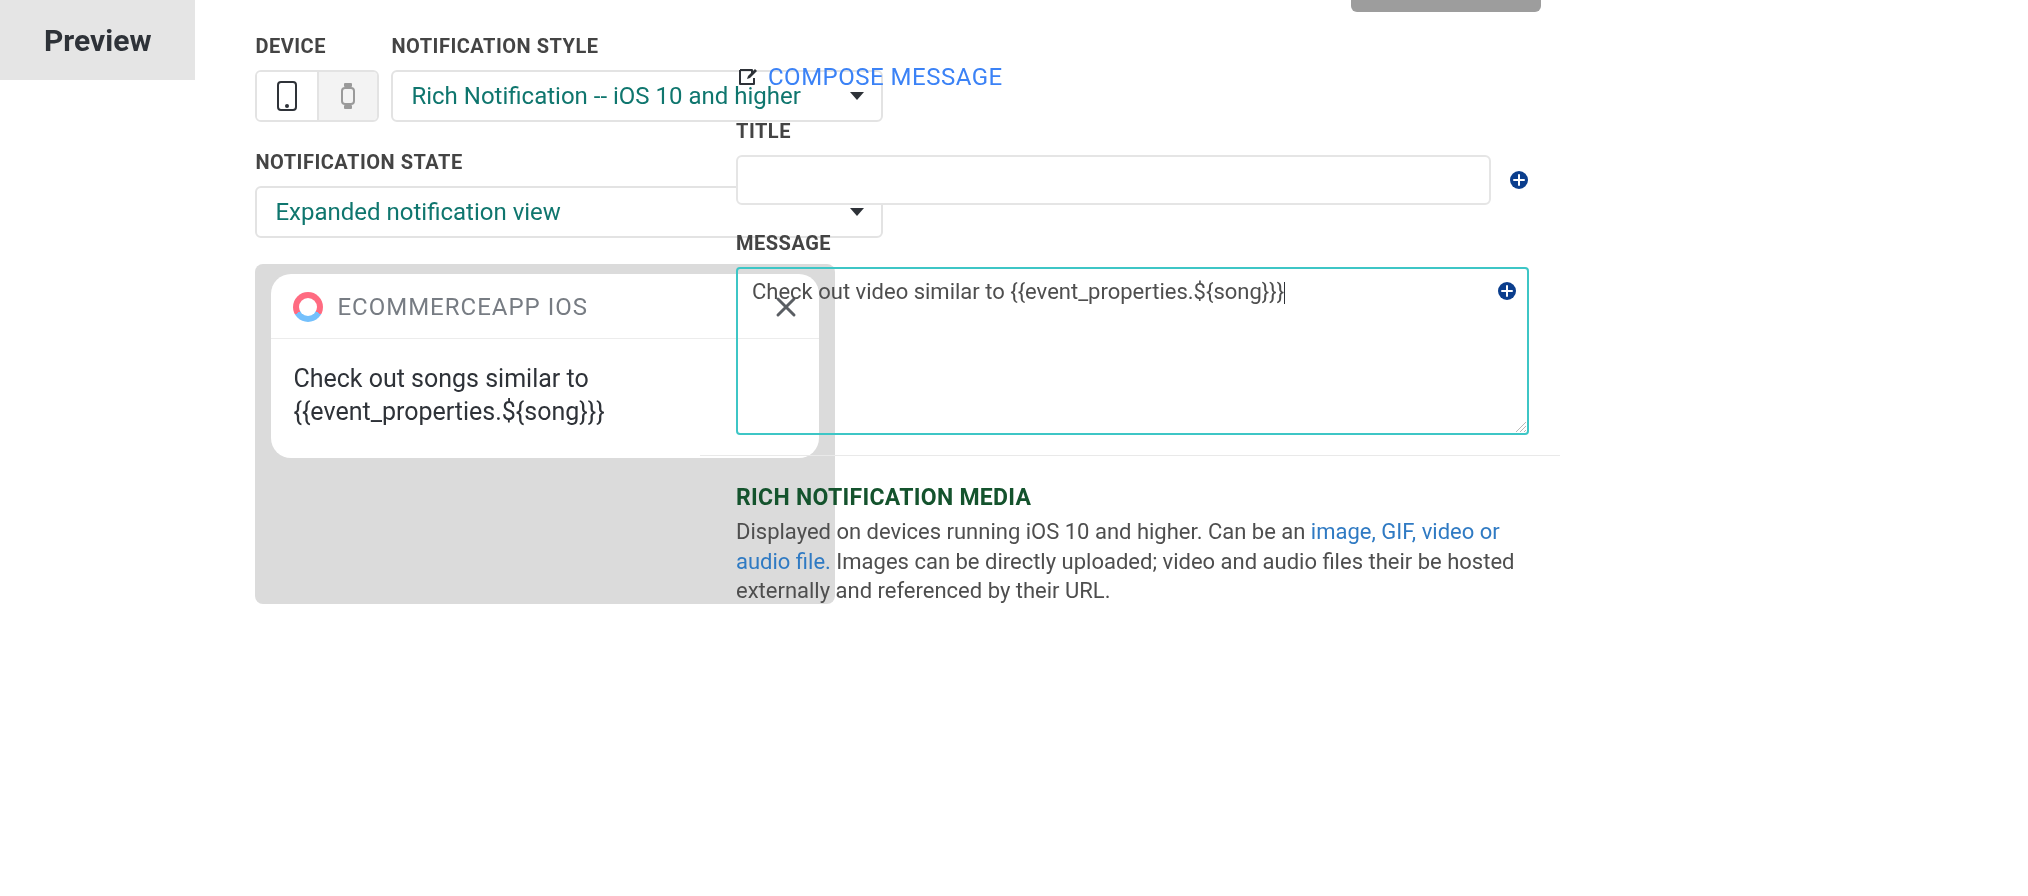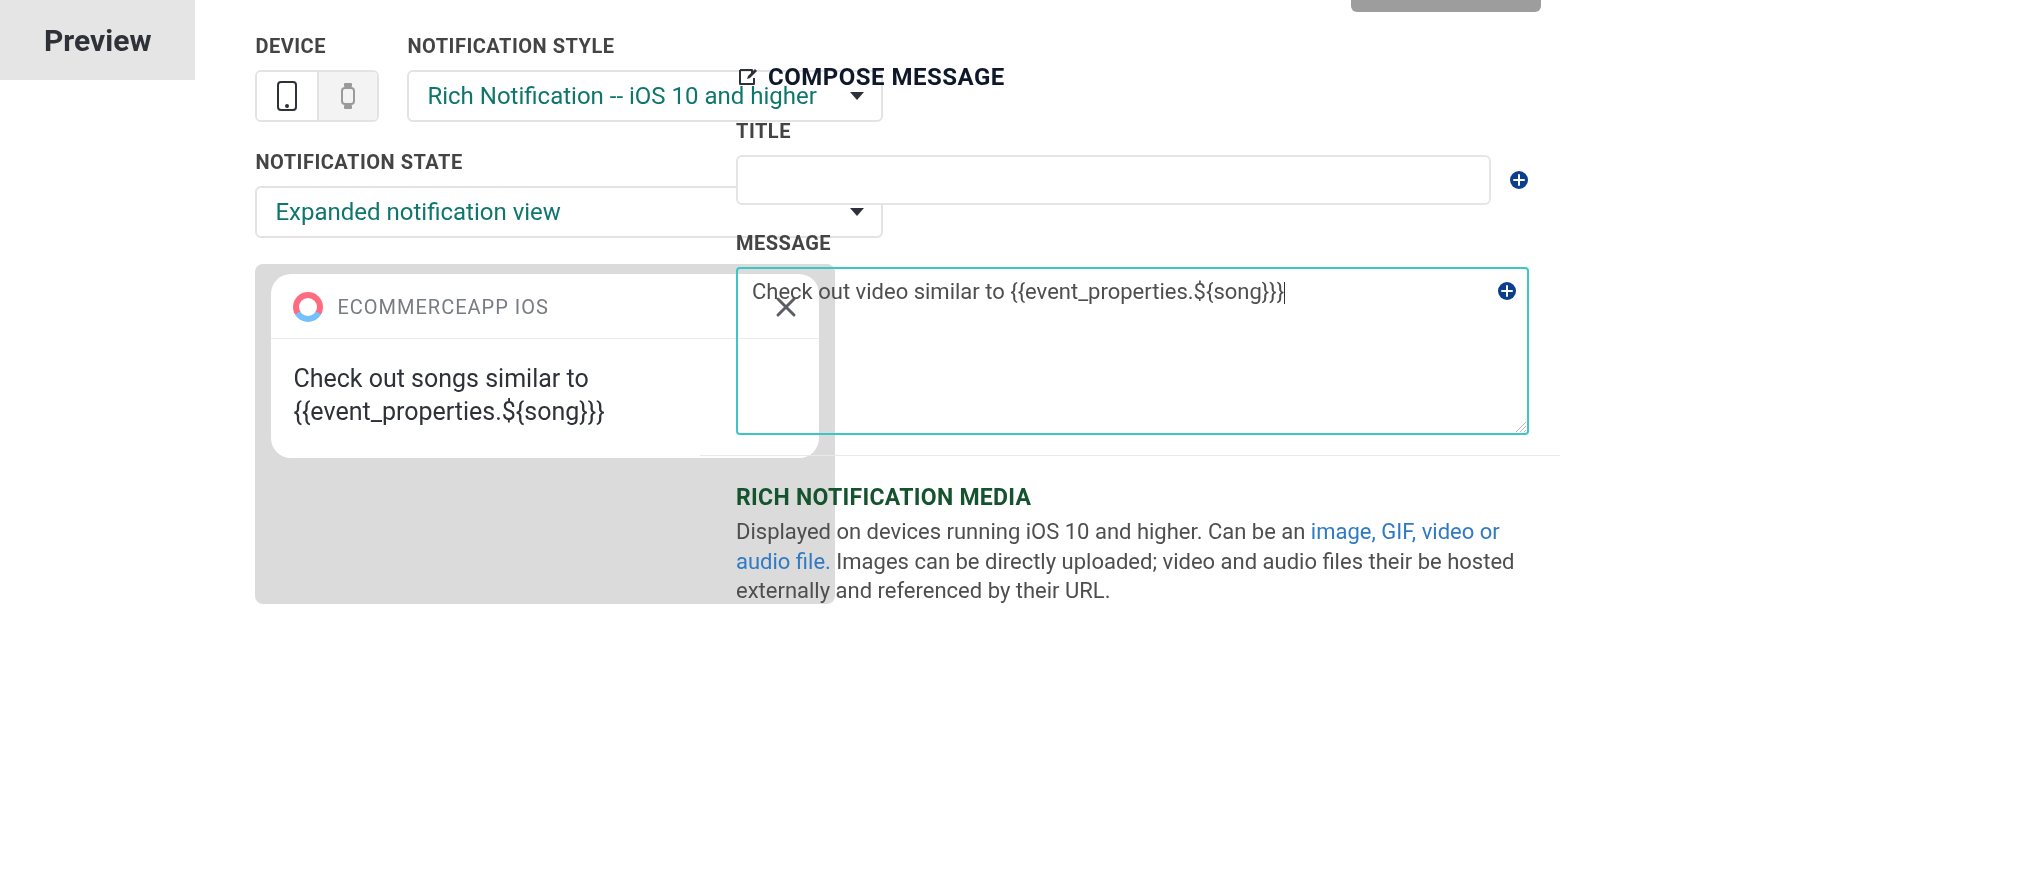--- a/index.html
+++ b/index.html
@@ -43,21 +43,21 @@
   .label {
     font-size: 20px;
     font-weight: 700;
     letter-spacing: 0.5px;
     color: #444;
     margin-bottom: 12px;
     text-transform: uppercase;
   }
   .controls-row {
     display: flex;
-    gap: 28px;
+    gap: 12px;
     align-items: flex-start;
     margin-bottom: 28px;
   }
   .device-col { flex: 0 0 auto; }
   .style-col  { flex: 1 1 auto; }
   .device-group {
     display: inline-flex;
     border: 2px solid #E3E3E3;
     border-radius: 6px;
     overflow: hidden;
@@ -114,21 +114,21 @@
     display: flex;
     align-items: center;
     justify-content: space-between;
     padding: 18px 22px 16px 22px;
     border-bottom: 1px solid #ECECEC;
   }
   .notif-app {
     display: flex;
     align-items: center;
     gap: 14px;
-    font-size: 20px;
+    font-size: 24px;
     letter-spacing: 1px;
     color: #777C83;
   }
   .app-logo {
     width: 30px; height: 30px; border-radius: 50%;
     background: conic-gradient(from 0deg, #ff6b81 0 120deg, #74c0fc 120deg 240deg, #ff6b81 240deg 360deg);
     position: relative;
   }
   .app-logo::after {
     content: "";
@@ -167,23 +167,23 @@
   .compose-section {
     padding: 28px 36px 20px 36px;
     border-bottom: 1px solid #E9E9E9;
     flex: 0 0 auto;
   }
   .compose-heading {
     display: flex;
     align-items: center;
     gap: 10px;
     font-size: 24px;
-    font-weight: 700;
+    font-weight: 400;
     letter-spacing: 0.5px;
-    color: #0f172a;
+    color: #3b82f6;
     margin-bottom: 28px;
   }
   .field-row {
     position: relative;
     margin-bottom: 26px;
   }
   .text-input {
     width: 755px;
     height: 50px;
     border: 2px solid #E5E5E5;

